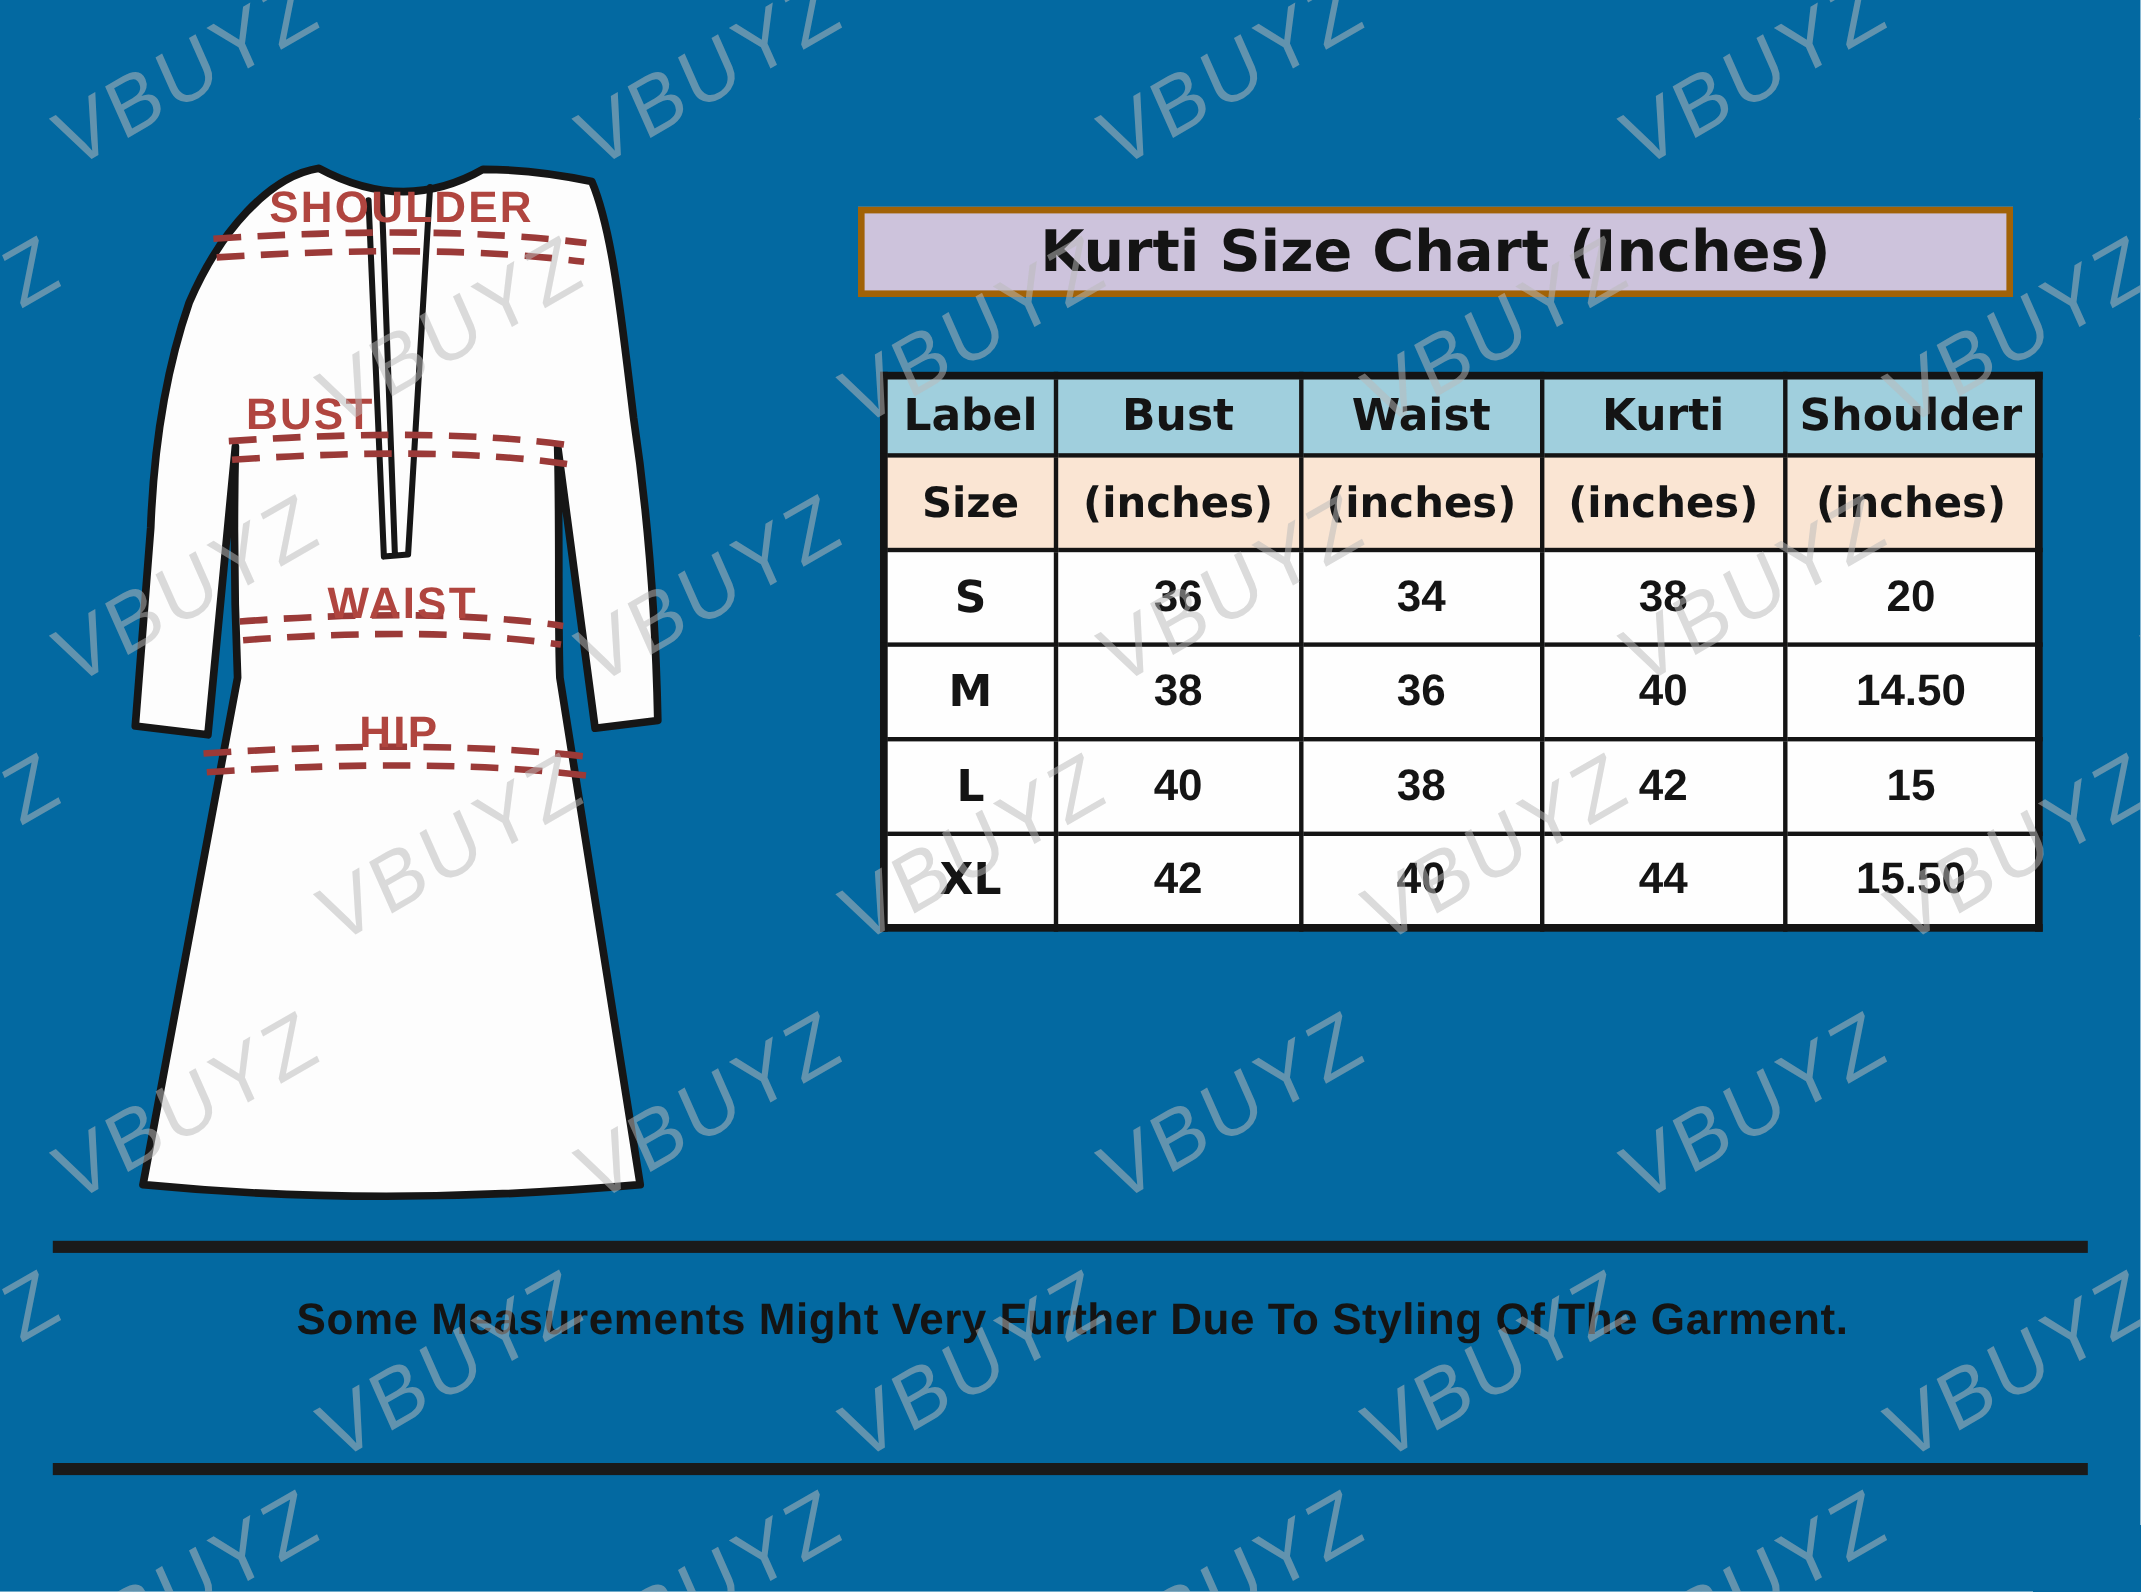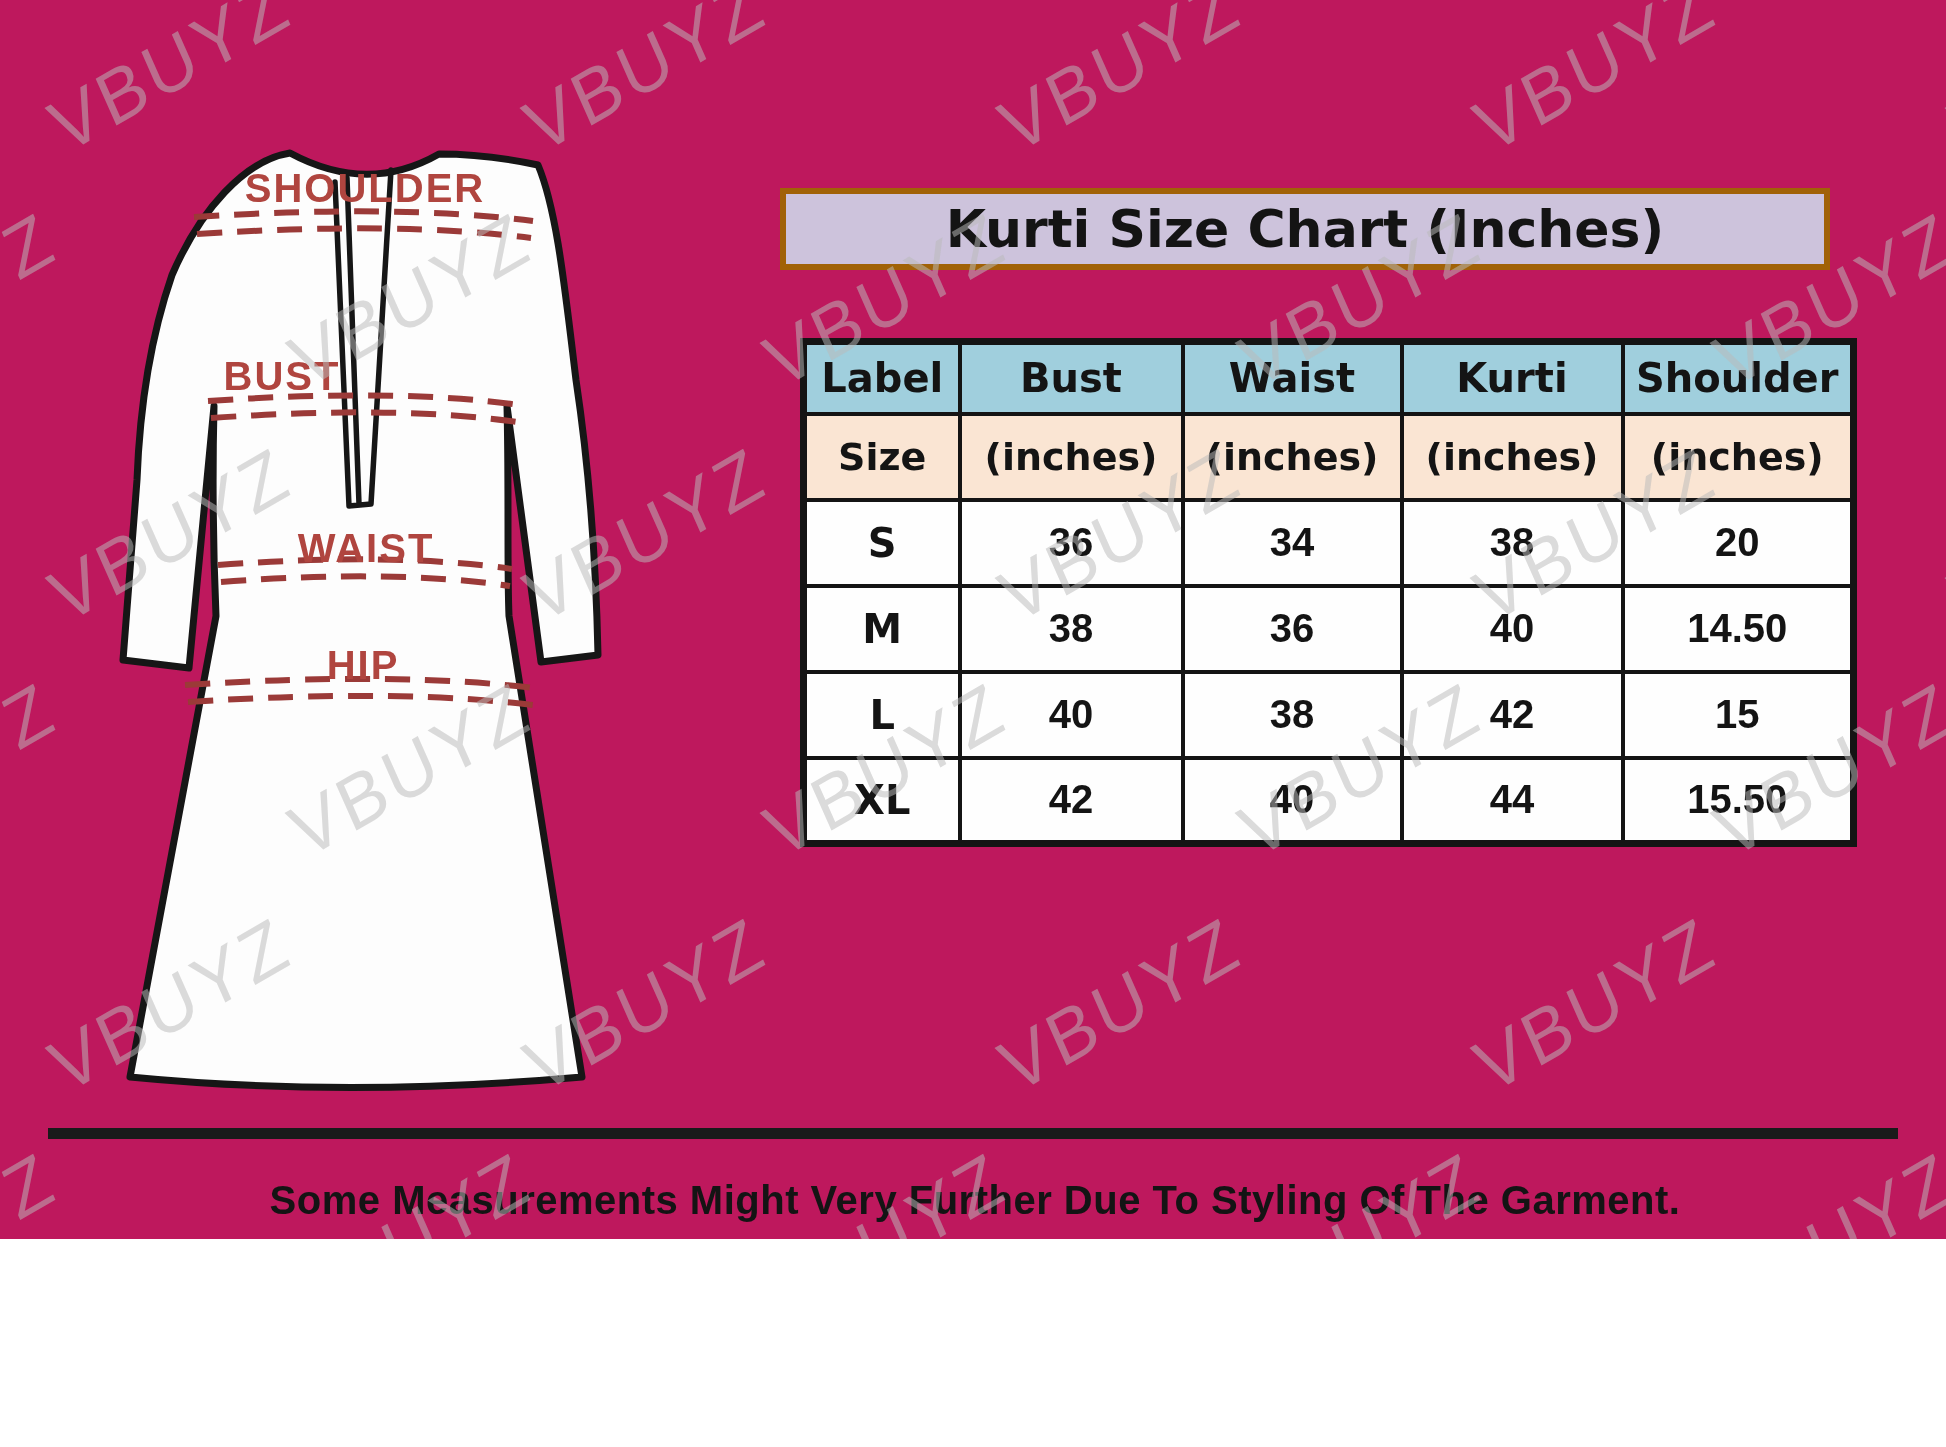--- a/index.html
+++ b/index.html
@@ -1,18 +1,18 @@
 <!DOCTYPE html>
 <html><head>
 <meta charset="utf-8">
 <style>
   html,body { margin:0; padding:0; background:#ffffff; }
   #page {
-    position:relative; width:1946px; height:1239px;
-    background:#be185d; overflow:hidden;
+    position:relative; width:1946px; height:1447px;
+    background:#0369a1; overflow:hidden;
     font-family:"Liberation Sans", sans-serif;
   }
 
   
   #wm-layer { position:absolute; inset:0; z-index:50; pointer-events:none; }
   .wm {
     position:absolute;
     font:500 74px "Liberation Sans", sans-serif;
     color:rgba(186,186,186,0.52);
     letter-spacing:4px;

